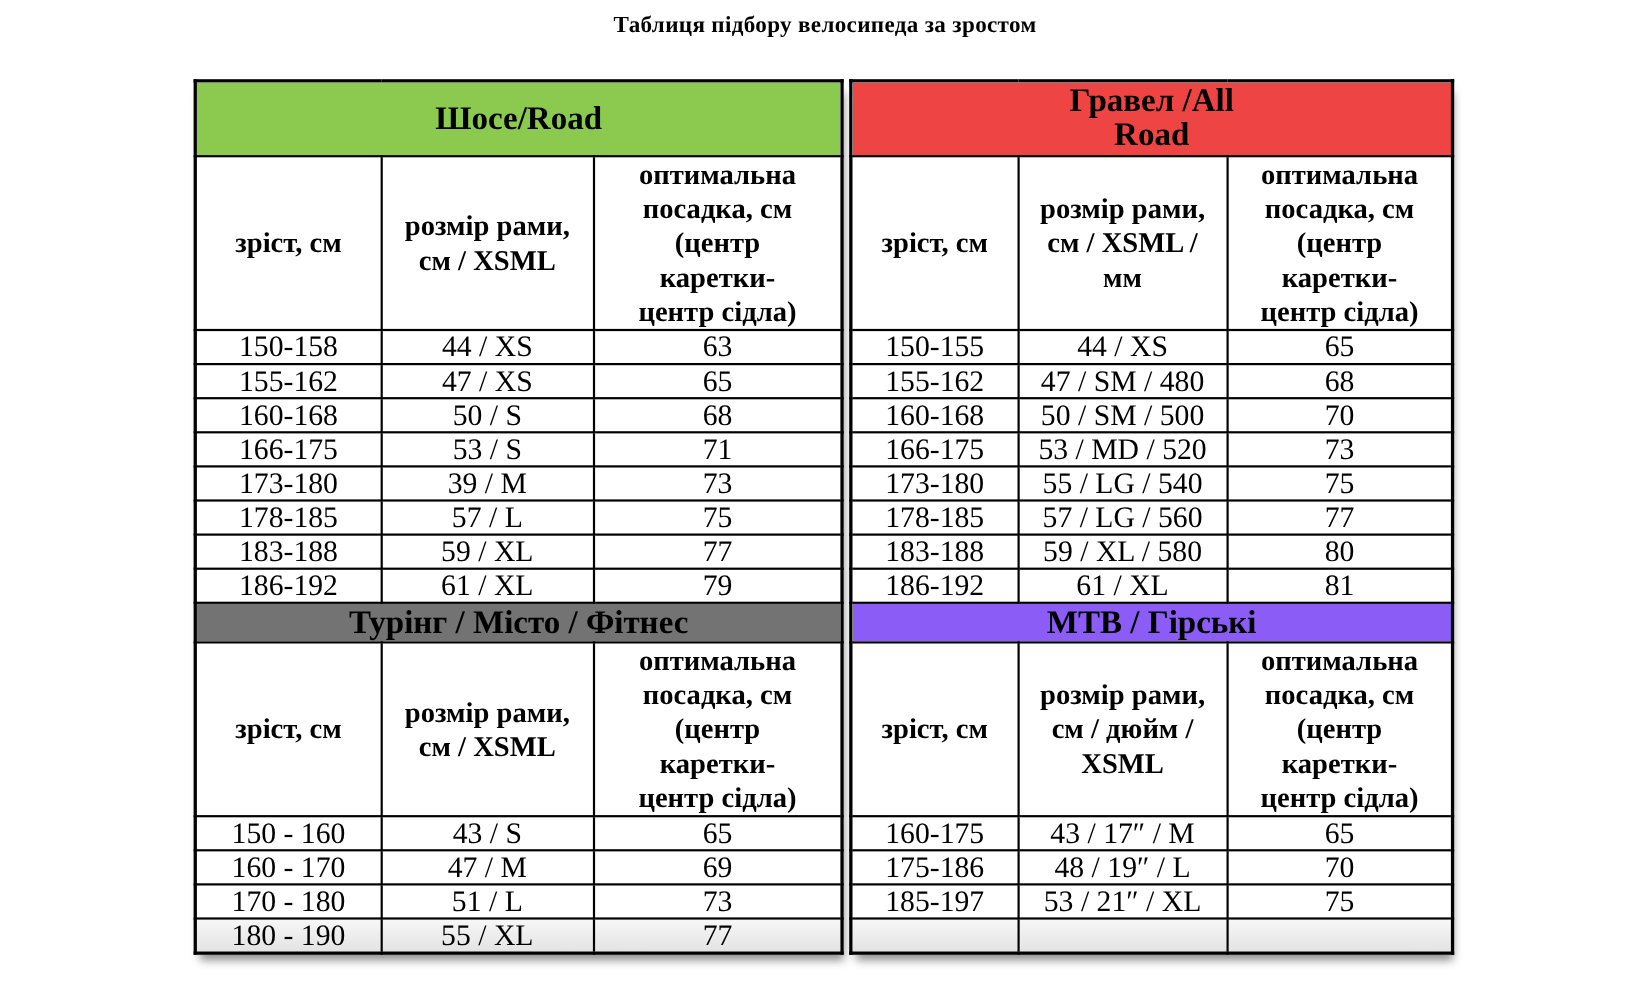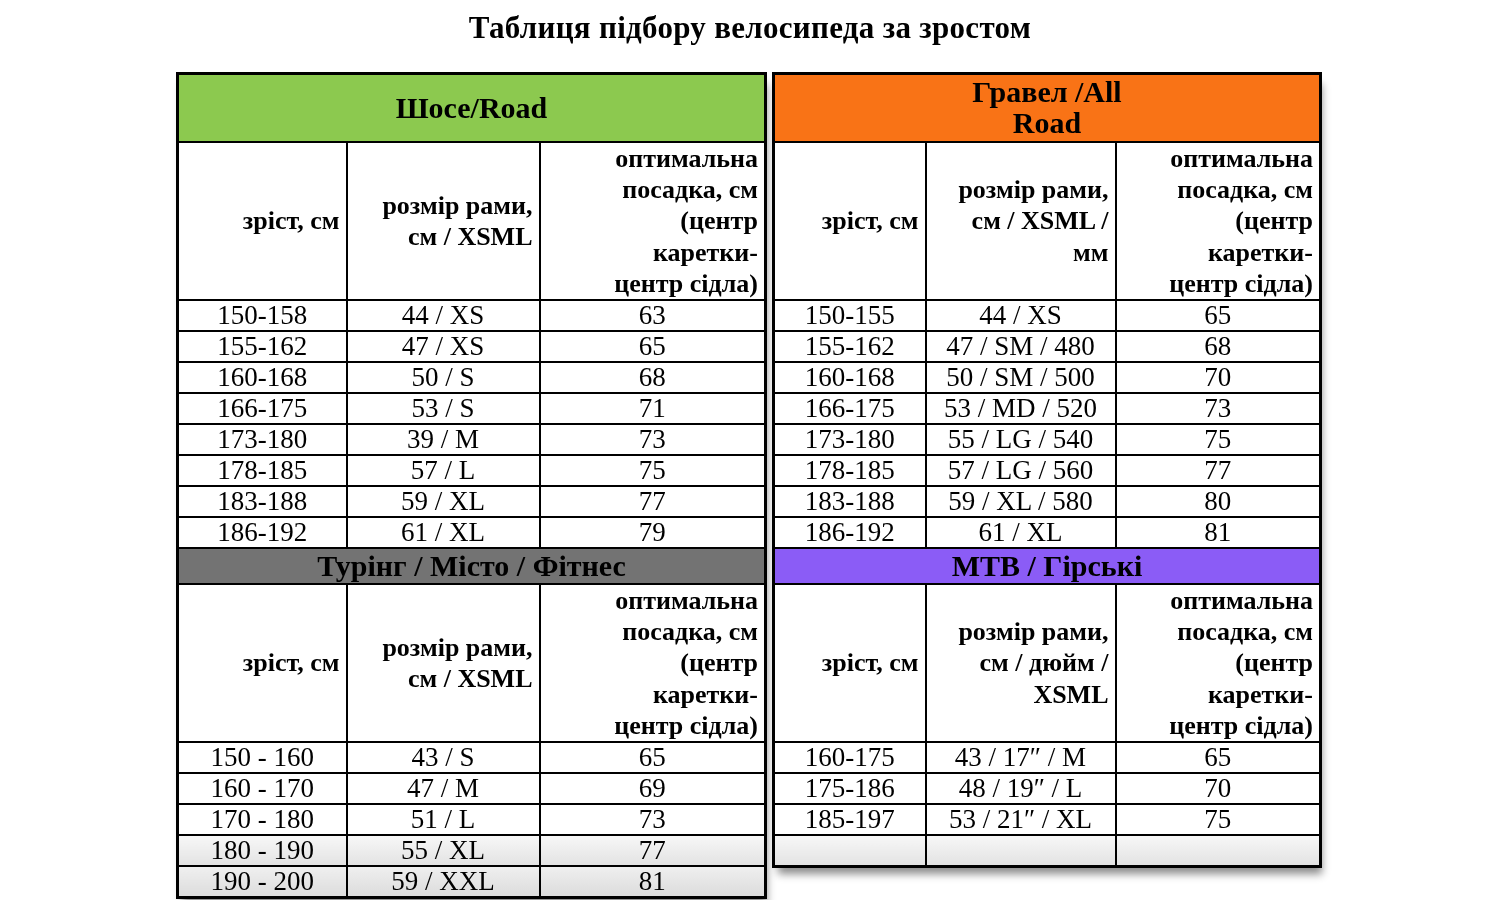--- a/index.html
+++ b/index.html
@@ -3,33 +3,33 @@
 <meta charset="utf-8">
 <style>
   html,body { margin:0; padding:0; background:#ffffff; }
   body {
     width:1500px; height:900px; overflow:hidden;
     font-family:"Liberation Serif","DejaVu Serif",serif; color:#000;
   }
   .page { position:relative; width:1500px; height:900px; }
   .title {
     margin:0; position:absolute; top:10px; left:0; width:100%;
-    text-align:center; font-size:31px; font-weight:bold; letter-spacing:.3px;
+    text-align:center; font-size:21px; font-weight:bold; letter-spacing:.3px;
   }
   .tables { position:absolute; left:176px; top:72px; display:flex; gap:5px; align-items:flex-start; }
   table.t {
     border-collapse:collapse; table-layout:fixed; background:#fff;
     border:3px solid #000;
     box-shadow:3px 9px 8px -3px rgba(0,0,0,.45);
   }
   .t td { border:2px solid #000; text-align:center; vertical-align:middle; padding:0 6px; overflow:hidden; }
   tr.band td { font-weight:bold; font-size:30px; line-height:1.02; white-space:pre-line; }
   tr.band-top td { height:66px; }
   tr.band-bot td { height:34px; }
-  tr.colhead td { font-weight:bold; font-size:26px; line-height:1.2; white-space:pre-line;text-align:right; }
+  tr.colhead td { font-weight:bold; font-size:26px; line-height:1.2; white-space:pre-line; }
   tr.colhead-top td { height:152px; }
   tr.colhead-bot td { height:150px; }
   tbody.rows td { font-size:27px; height:27px; line-height:1; padding:1px 6px; }
   tbody.tail-shade tr:nth-child(4) td { background:linear-gradient(180deg,#f7f7f7,#e3e3e3); }
   tbody.tail-shade tr:nth-child(5) td { background:linear-gradient(180deg,#efefef,#dcdcdc); }
 </style>
 </head>
 <body>
 
 <div class="page">
@@ -130,37 +130,32 @@
           <tr>
             <td>170 - 180</td>
             <td>51 / L</td>
             <td>73</td>
           </tr>
           <tr>
             <td>180 - 190</td>
             <td>55 / XL</td>
             <td>77</td>
           </tr>
-          <tr>
-            <td>190 - 200</td>
-            <td>59 / XXL</td>
-            <td>81</td>
-          </tr>
         </tbody>
     </table>
 
     <table class="t">
       <colgroup>
         <col style="width:152px">
           <col style="width:190px">
           <col style="width:205px">
       </colgroup>
       <tbody>
         <tr class="band band-top">
-          <td colspan="3" style="background: #f97316; margin-top: 26px;">Гравел /All
+          <td colspan="3" style="background: #ef4444; margin-top: 26px;">Гравел /All
 Road</td>
         </tr>
         <tr class="colhead colhead-top">
           <td>зріст, см</td>
           <td>розмір рами,
 см / XSML /
 мм</td>
           <td>оптимальна
 посадка, см
 (центр

